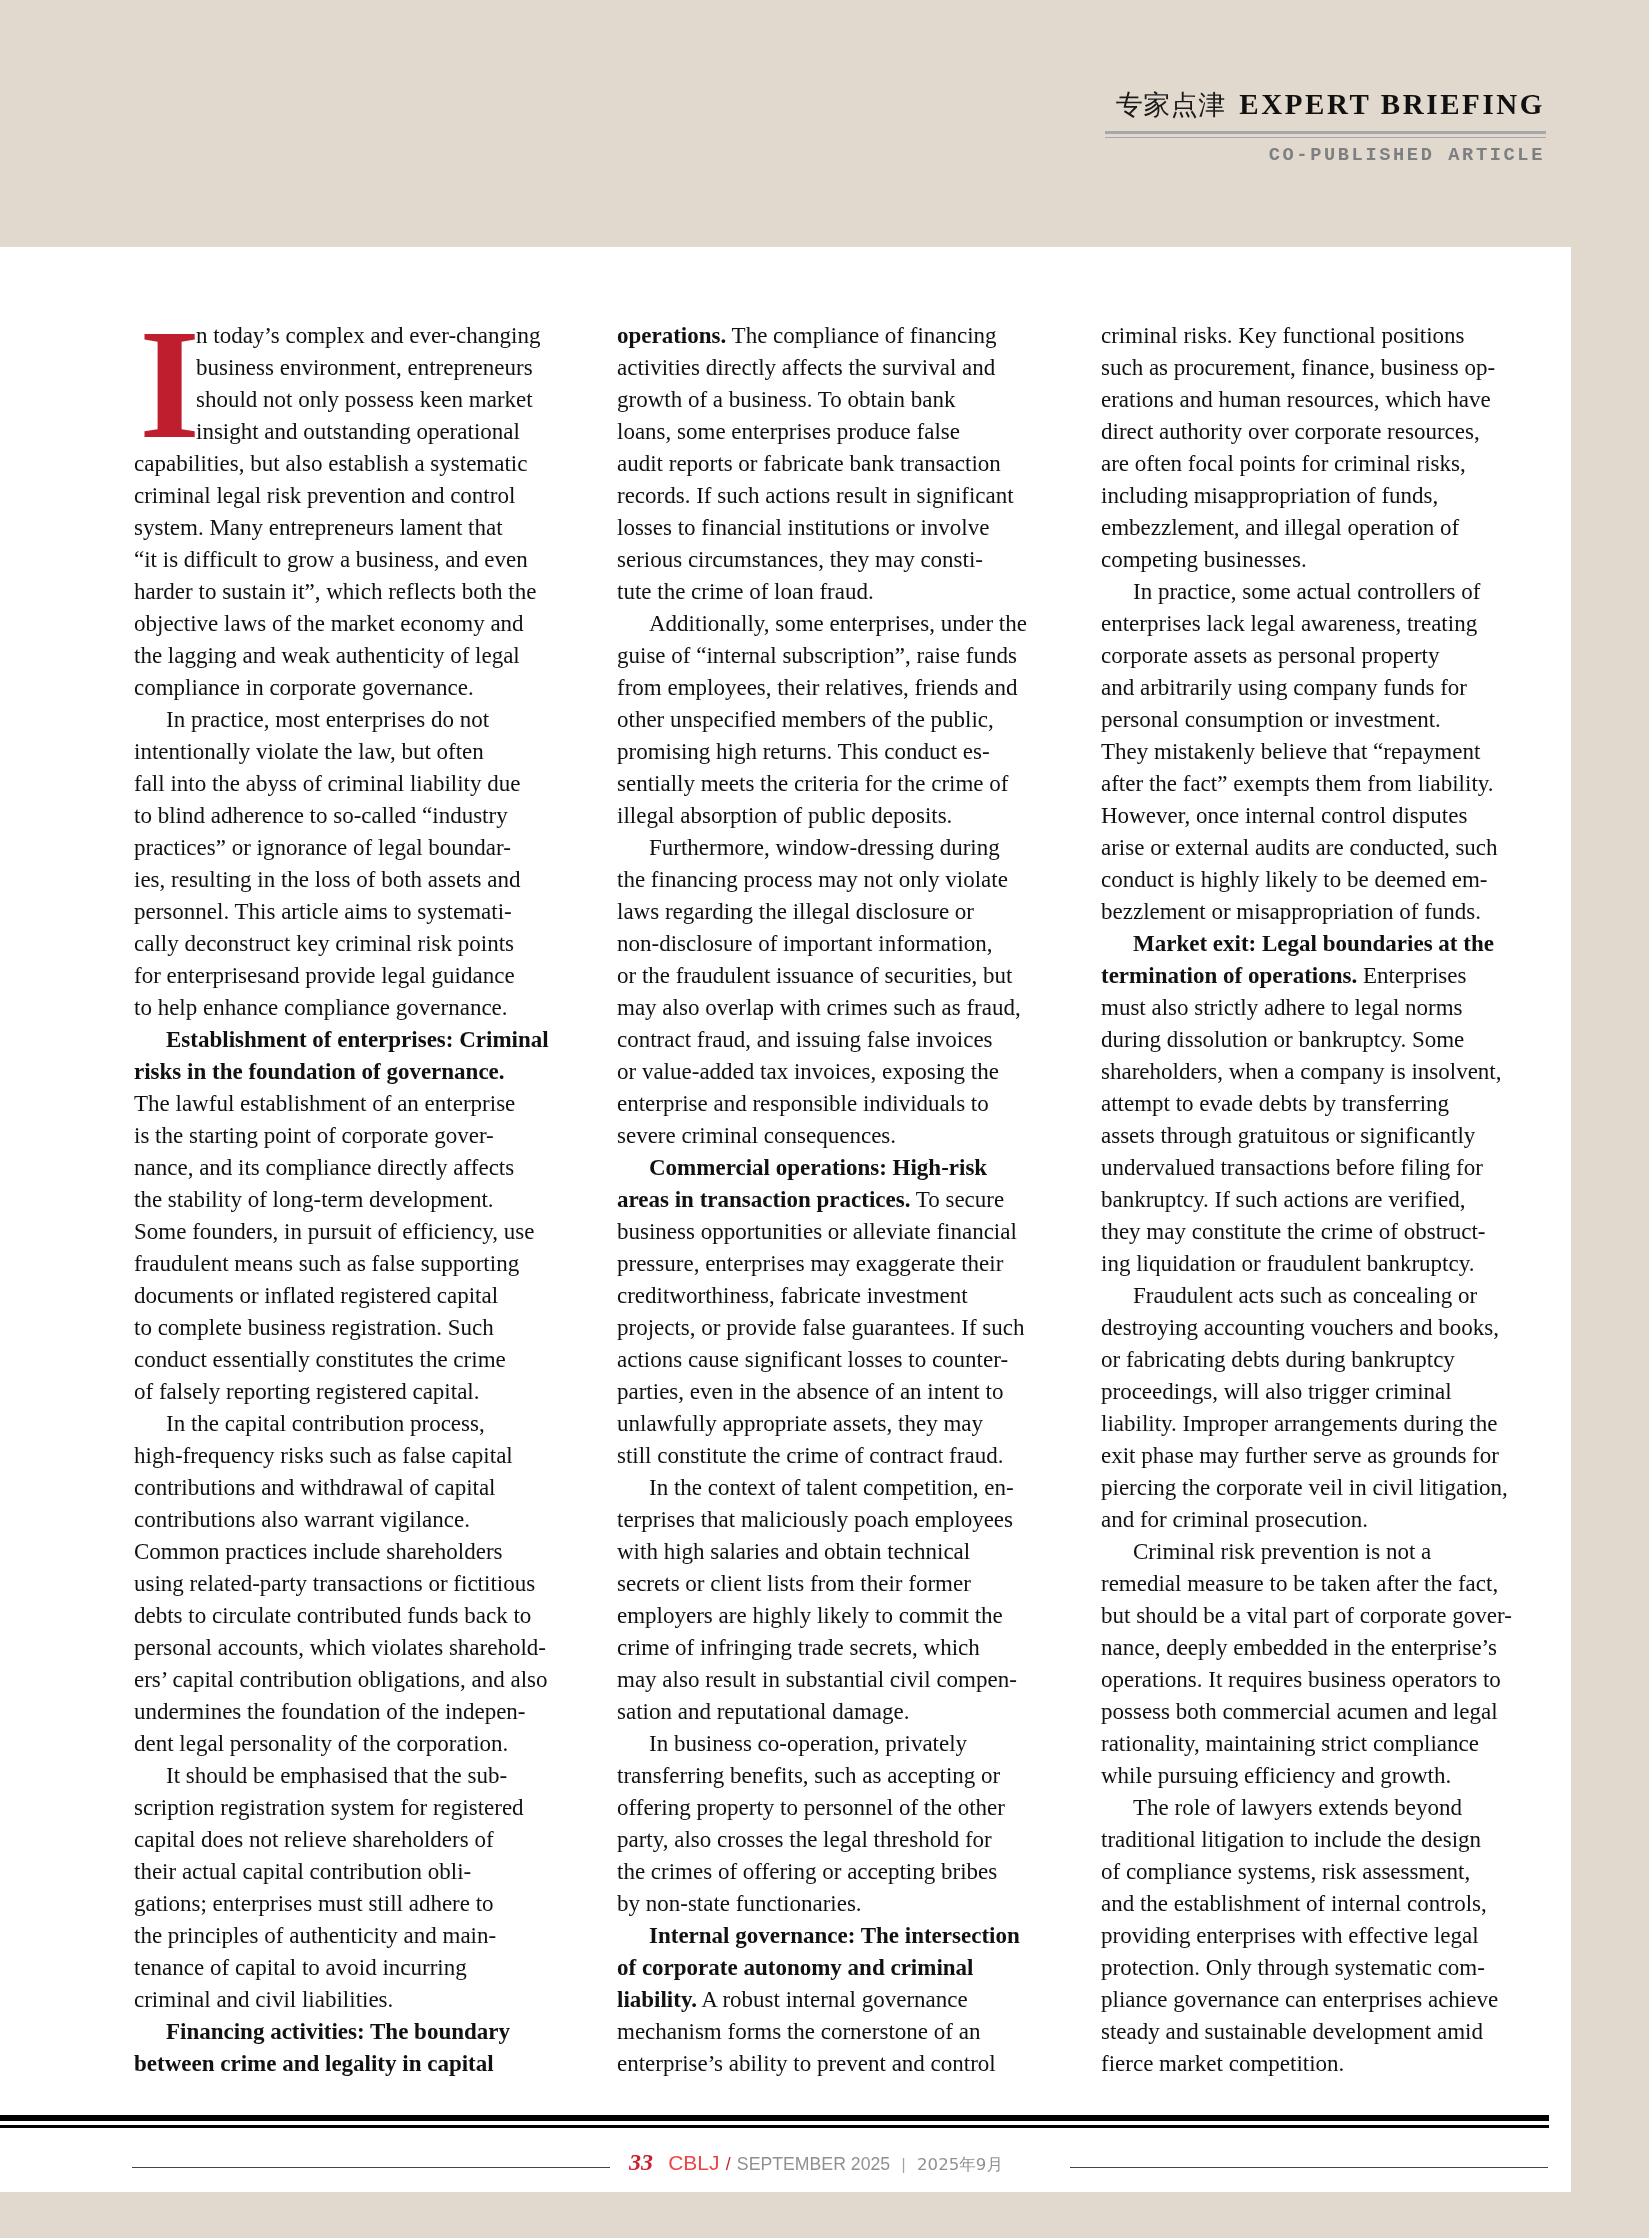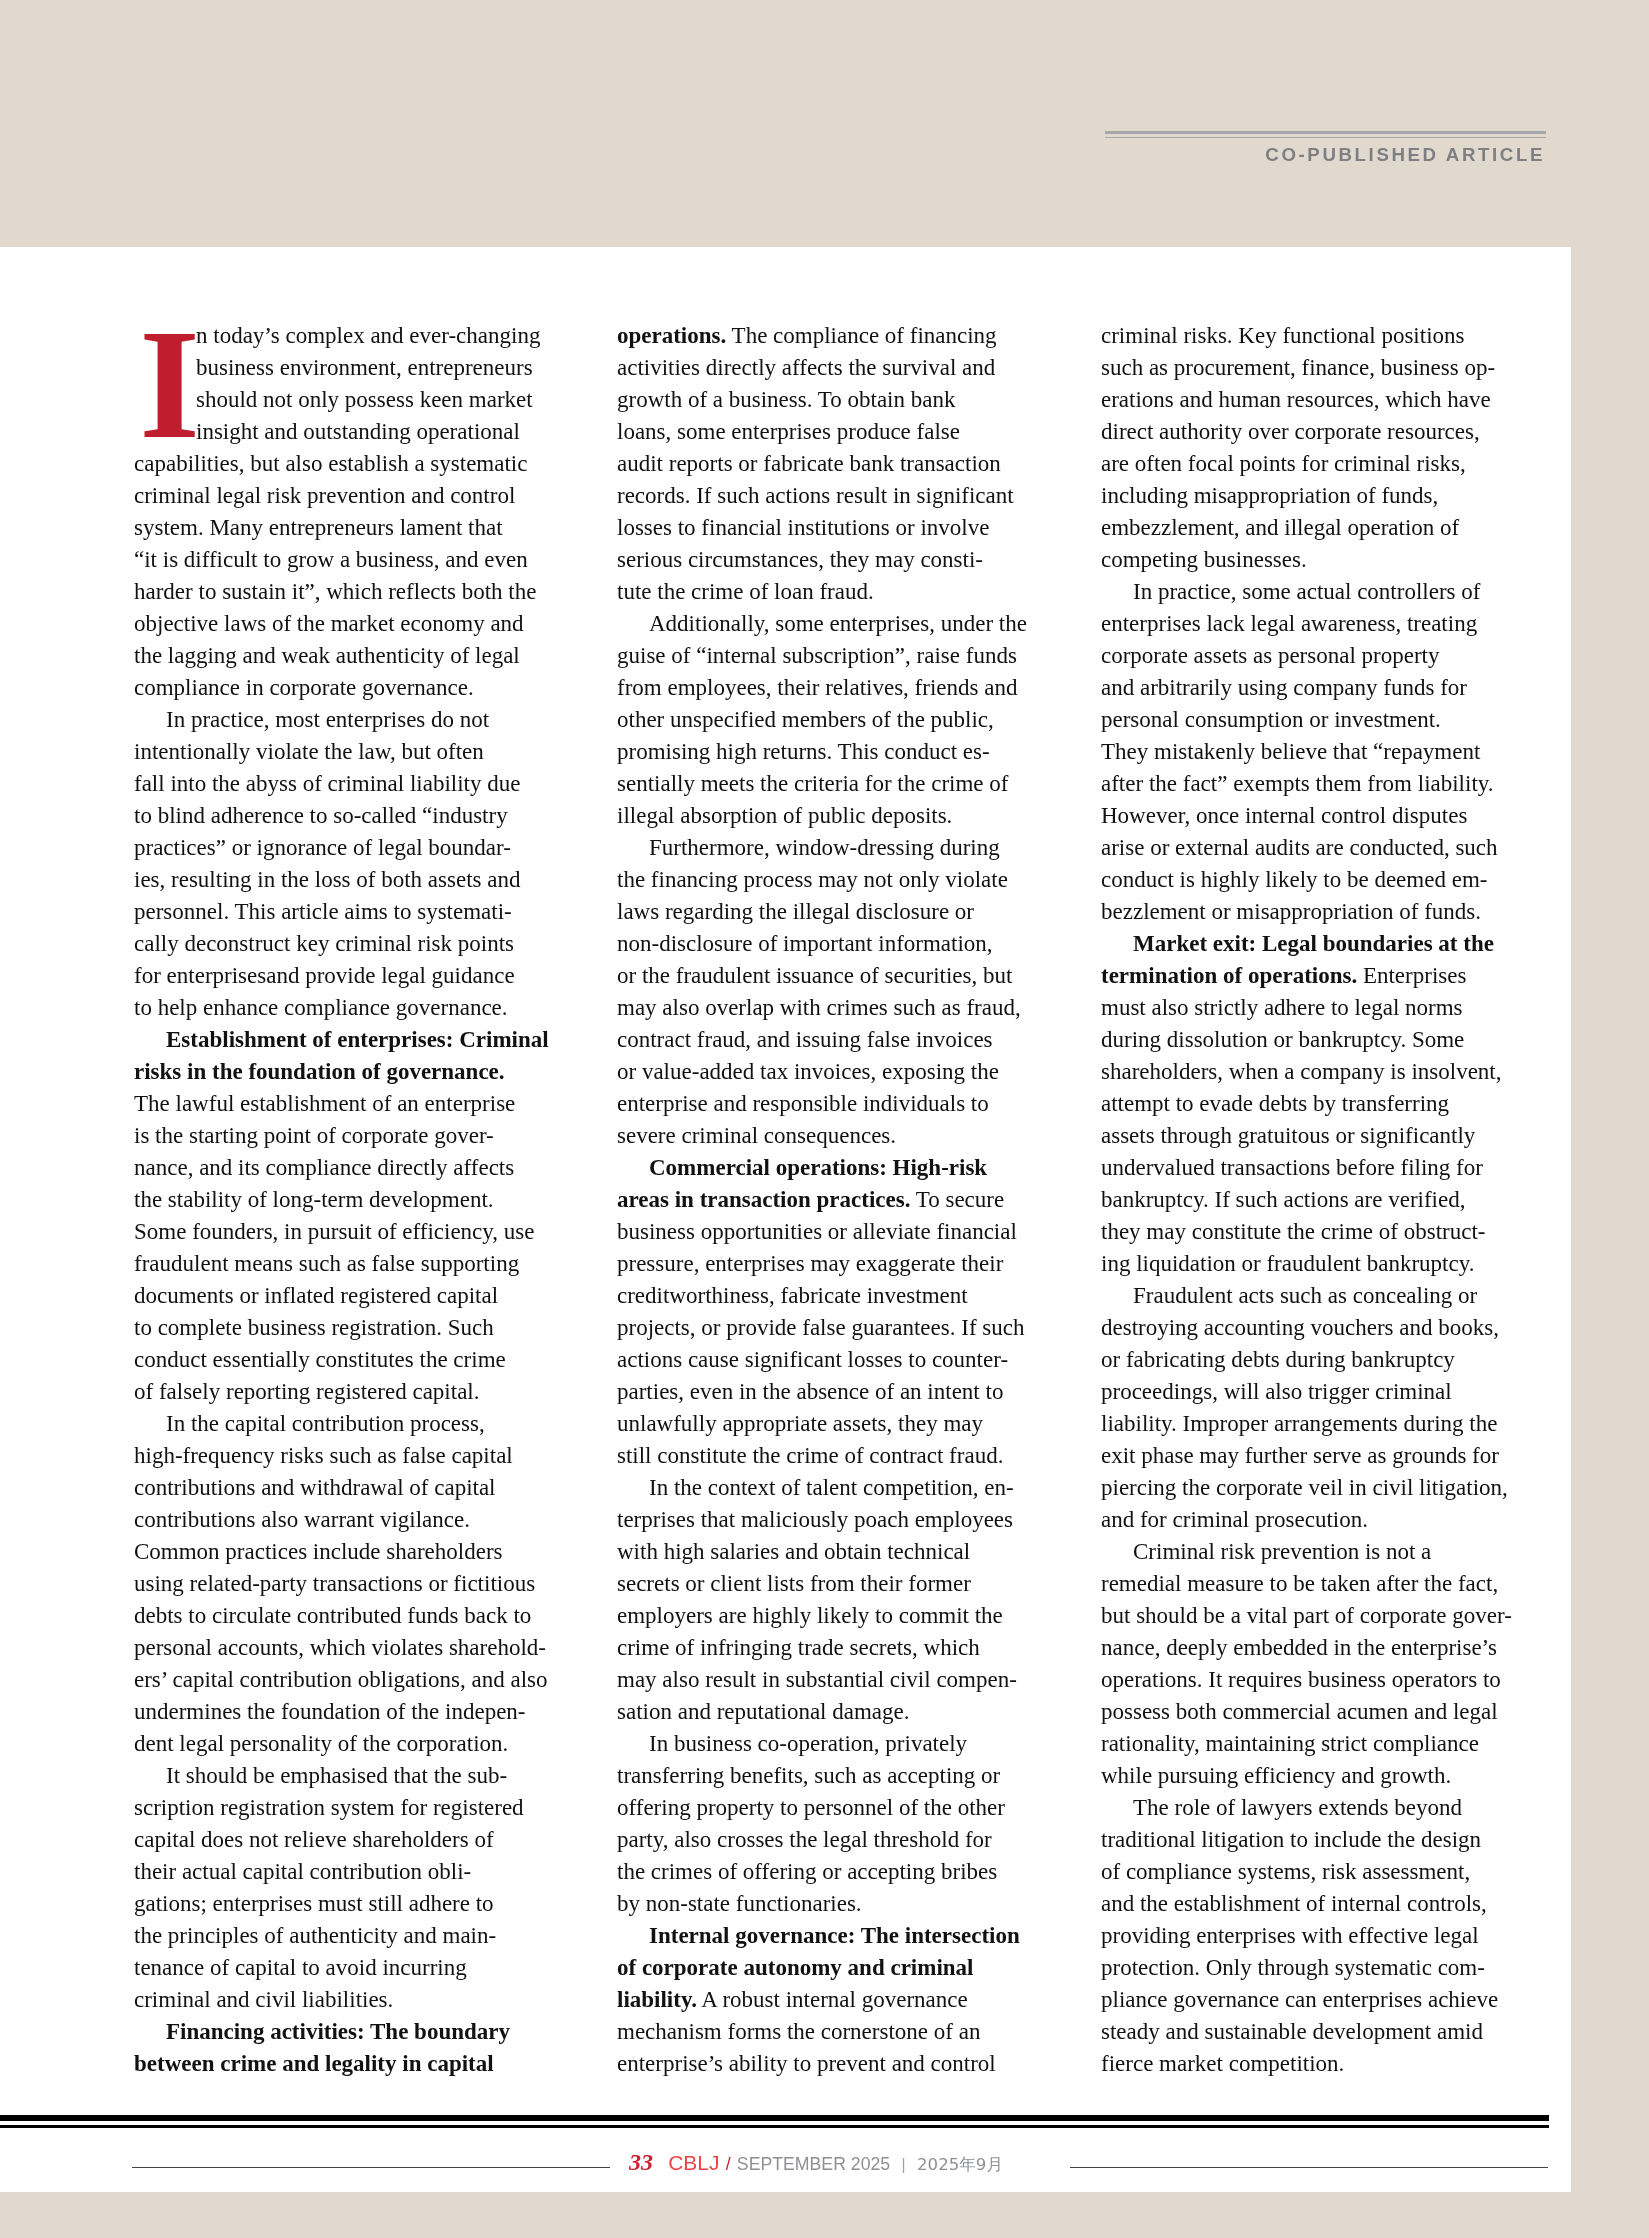--- a/index.html
+++ b/index.html
@@ -15,21 +15,21 @@
     display:flex; align-items:baseline; gap:13.5px;
     white-space:nowrap;
   }
   .section-title .cn { font-family:"DejaVu Serif",serif; font-size:27px; color:#1a1a1a; letter-spacing:0.5px; }
   .section-title .en { font-family:"Liberation Serif",serif; font-size:29px; font-weight:bold; letter-spacing:2.6px; color:#111; }
   .header-rule { position:absolute; left:1105px; width:441px; background:#a7a8ab; }
   .header-rule.r1 { top:131px; height:3.1px; }
   .header-rule.r2 { top:137px; height:1px; }
   .subtitle {
     position:absolute; right:105px; top:144px;
-    font-family:Liberation Sans, sans-serif; font-size:18.7px; font-weight:bold;
+    font-family:Liberation Mono, monospace; font-size:18.7px; font-weight:bold;
     letter-spacing:2.6px; color:#7e7f82; white-space:nowrap;
   }
   .panel { position:absolute; left:0; top:247px; width:1571px; height:1945px; background:#ffffff; }
   .col {
     position:absolute; top:73px; width:447px;
     font-size:23px; line-height:32px; color:#111;
   }
   .col1 { left:134px; }
   .col2 { left:617px; }
   .col3 { left:1101px; }
@@ -56,20 +56,24 @@
   .folio .mag { font-size:21px; color:#ef4444; }
   .folio .slash { font-size:17.7px; color:#cc1f2d; }
   .folio .date { font-size:17.7px; color:#8e9093;margin-top:13px; }
   .folio .sep { font-size:15.6px; color:#a0a2a5; margin:0 5.2px; }
   .folio .cndate { font-family:"DejaVu Sans",sans-serif; font-size:16.6px; color:#8e9093; }
 </style>
 </head>
 <body>
 
 <div class="header">
+  <div class="section-title">
+    <span class="cn">专家点津</span>
+    <span class="en">EXPERT BRIEFING</span>
+  </div>
   <div class="header-rule r1"></div>
   <div class="header-rule r2"></div>
   <div class="subtitle">CO-PUBLISHED ARTICLE</div>
 </div>
 
 <div class="panel">
   <div class="col col1">
     <div class="dropcap">I</div>
   <span class="line dc-ind"><span>n today’s complex and ever-changing</span></span>
       <span class="line dc-ind"><span>business environment, entrepreneurs</span></span>

